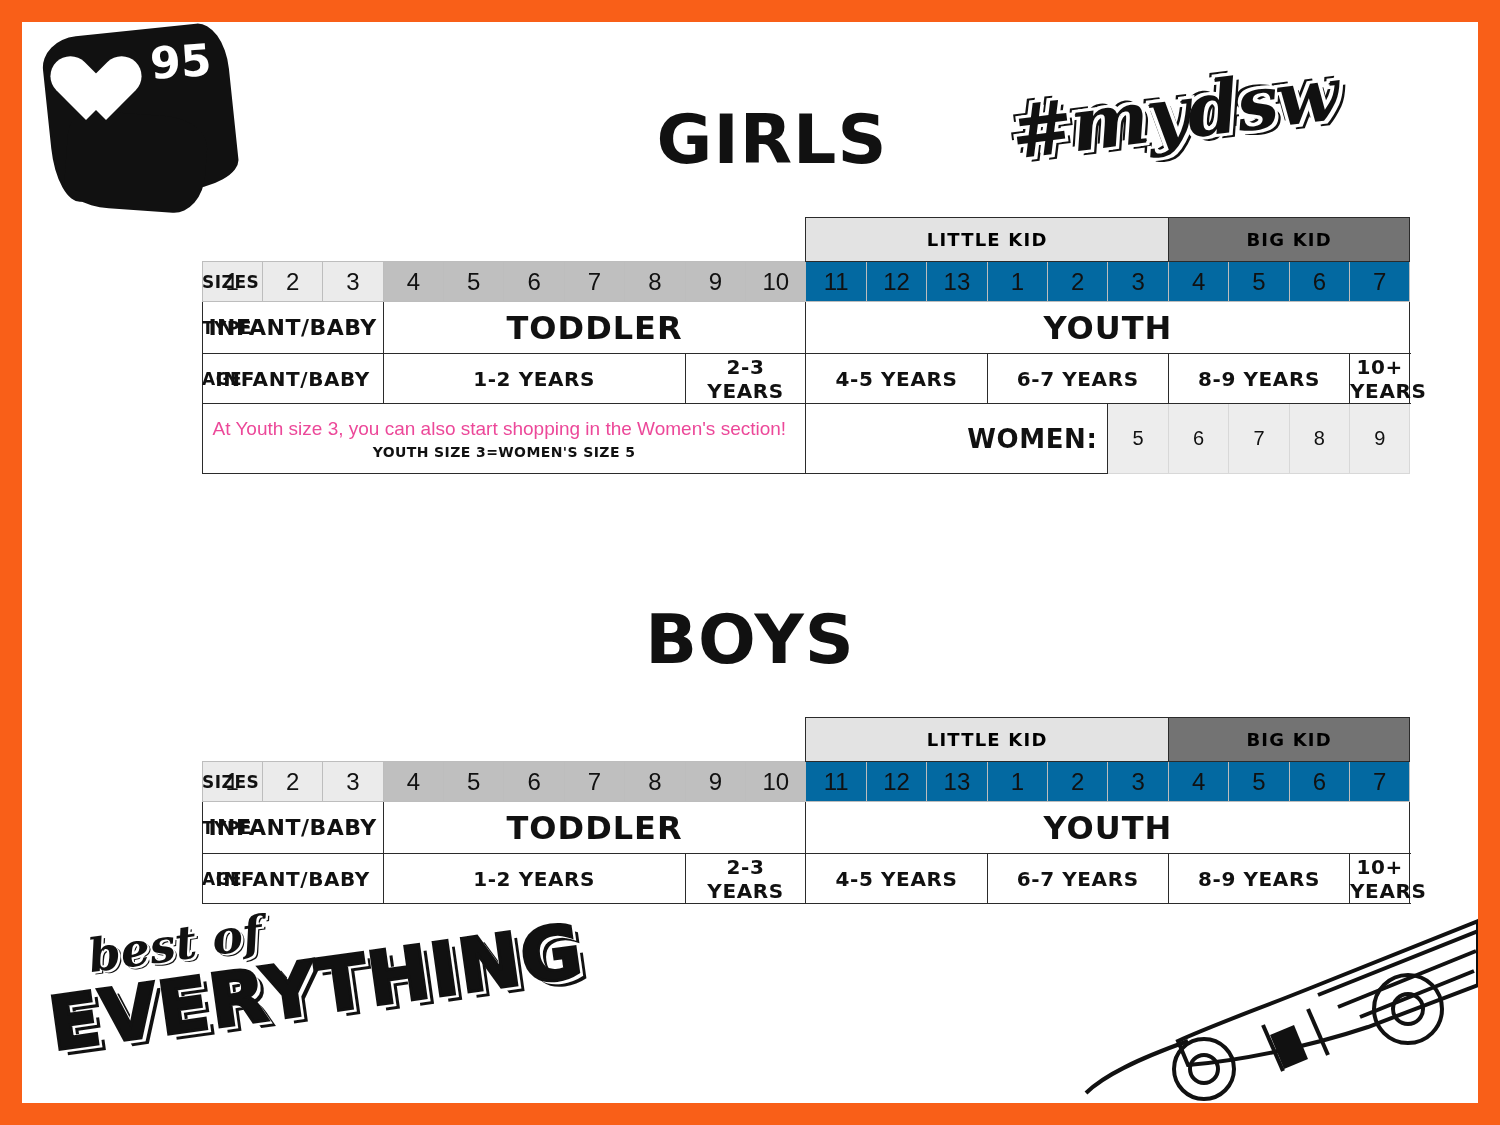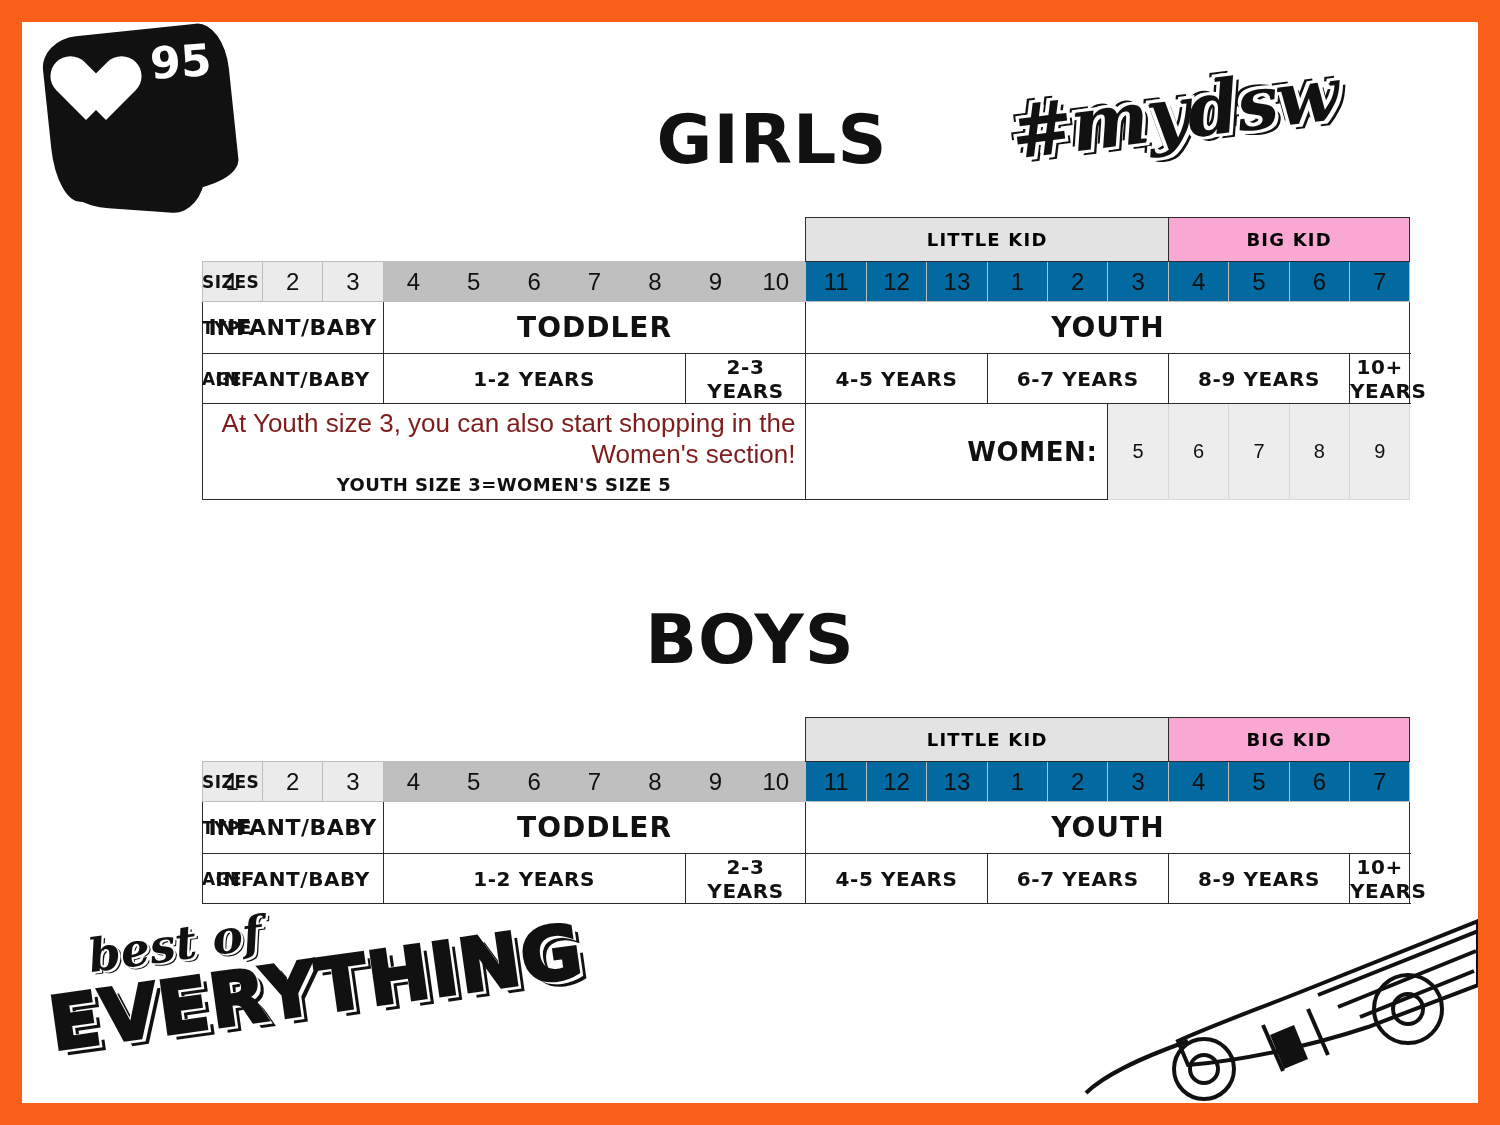--- a/index.html
+++ b/index.html
@@ -104,46 +104,46 @@
     font-family: "DejaVu Sans", sans-serif; white-space: nowrap;
   }
   .blank { border: none !important; }
 
   .band {
     text-align: center; font-size: 18px; font-weight: 700;
     letter-spacing: 1.2px; height: 44px;
     font-family: "DejaVu Sans", sans-serif;
   }
   .band.little { background: #e3e3e3; }
-  .band.big    { background: #f9a8d4; }
+  .band.big    { background: #737373; }
 
   .size {
     text-align: center; font-size: 24px; height: 40px; color: #111;
     font-family: "Liberation Sans", sans-serif; border-color: #bdbdbd !important;
   }
   .size.g1 { background: #ebebeb; }
   .size.g2 { background: #bfbfbf; }
   .size.g3 { background: #0369a1; }
 
   .type {
     text-align: center; height: 52px; color: #111;
     font-family: "DejaVu Sans", sans-serif; font-weight: 700;
   }
   .type.small { font-size: 22px; letter-spacing: .5px; }
-  .type.big { font-size: 28px; letter-spacing: 1px; }
+  .type.big { font-size: 32px; letter-spacing: 1px; }
 
   .age {
     text-align: center; height: 50px; font-size: 20px; font-weight: 700;
     letter-spacing: .6px; font-family: "DejaVu Sans", sans-serif; color: #111;
   }
 
   .note { height: 70px; vertical-align: middle; padding: 4px 10px; }
-  .note .n1 { font-size: 26px; text-align: right; color: #7f1d1d; }
+  .note .n1 { font-size: 19px; text-align: left; color: #ec4899; }
   .note .n2 {
-    font-size: 18px; font-weight: 700; text-align: center; color: #111;
+    font-size: 14px; font-weight: 700; text-align: center; color: #111;
     font-family: "DejaVu Sans", sans-serif; letter-spacing: .4px; margin-top: 4px;
   }
   .womenlabel {
     text-align: right; font-size: 26px; font-weight: 700; letter-spacing: .6px;
     font-family: "DejaVu Sans", sans-serif; padding-right: 10px; color: #111;
   }
   .wsize {
     text-align: center; font-size: 20px; background: #ededed; color: #111;
     border-color: #d8d8d8 !important;
   }

